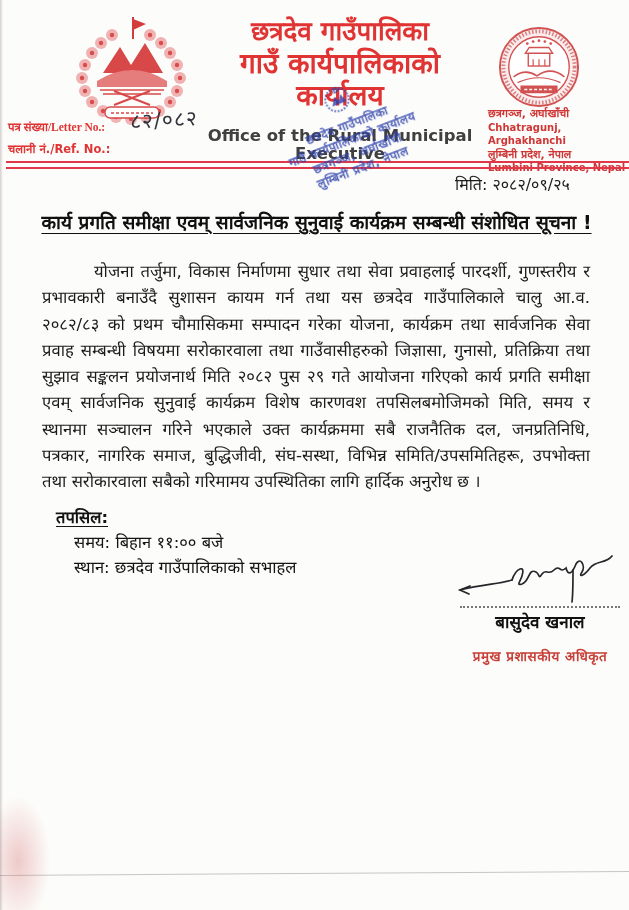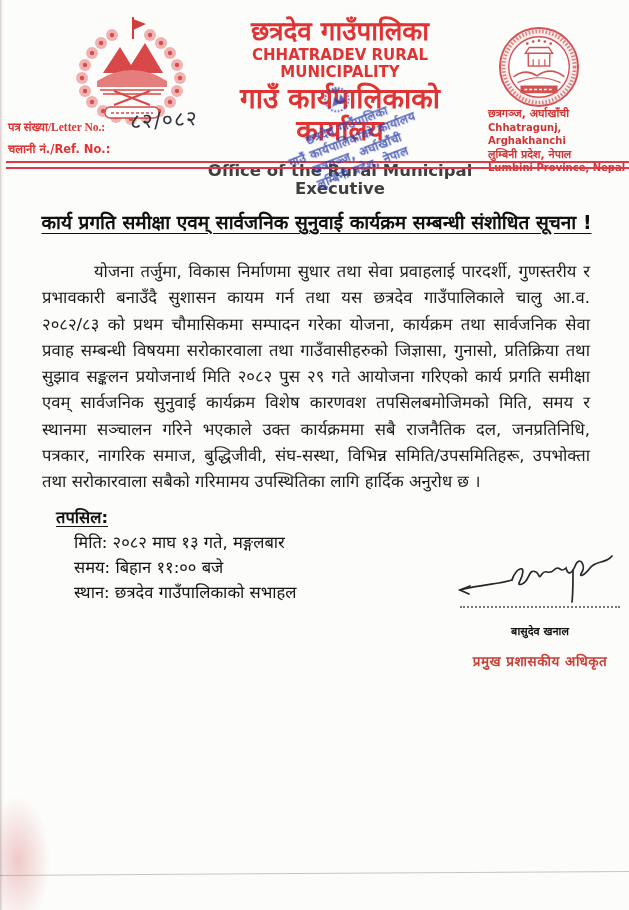--- a/index.html
+++ b/index.html
@@ -35,21 +35,21 @@
     text-decoration:underline;text-underline-offset:4px;filter:blur(.15px);}
   .body-text{position:absolute;left:42px;width:548px;top:259px;
     font-size:16.6px;line-height:26.3px;text-align:justify;text-indent:52px;color:#1a1a1a;filter:blur(.15px);}
   .details{position:absolute;left:56px;top:506px;font-size:16.5px;color:#141414;filter:blur(.15px);}
   .details-heading{font-weight:bold;text-decoration:underline;text-underline-offset:3px;line-height:24px;}
   .details-item{margin-left:18px;line-height:25px;}
   
   .sig-block{position:absolute;left:452px;top:550px;width:176px;text-align:center;}
   .sig-svg{display:block;margin:0 auto;}
   .sig-dotted{border-top:2px dotted #777;margin:0 8px;}
-  .sig-name{font-size:11px;font-weight:bold;color:#111;margin-top:15px;filter:blur(.15px);}
+  .sig-name{font-size:17px;font-weight:bold;color:#111;margin-top:2px;filter:blur(.15px);}
   .sig-title{font-size:13.5px;font-weight:bold;color:#c8403a;margin-top:14px;filter:blur(.4px);letter-spacing:.5px;}
   
   .footer-line{position:absolute;left:0;right:0;top:873px;border-top:1px solid #c6c6c4;transform:rotate(-.35deg);}
   .footer-slogan{position:absolute;left:0;right:0;top:879px;text-align:center;
     font-size:12.5px;font-weight:bold;color:#da4848;letter-spacing:.5px;filter:blur(.3px);}
   
   .smudge-bl{position:absolute;left:-14px;bottom:-16px;width:64px;height:130px;
     background:radial-gradient(closest-side,rgba(214,120,120,.38),rgba(214,120,120,0));}
   .edge-left{position:absolute;left:0;top:0;bottom:0;width:3px;
     background:linear-gradient(to right,rgba(110,85,85,.28),rgba(110,85,85,0));}
@@ -116,21 +116,20 @@
 
       <path d="M44 92 L80 78 M44 78 L80 92" stroke="#d84848" stroke-width="2" fill="none"></path>
 
       <rect x="35" y="94" width="54" height="11" rx="5" fill="#fff" stroke="#d84848" stroke-width="1.4"></rect>
       <path d="M41 100 h42" stroke="#d84848" stroke-width="1.6" stroke-dasharray="3 2" fill="none"></path>
     </svg>
   </div>
 
   <div class="header-center">
     <div class="h-np1">छत्रदेव गाउँपालिका</div>
-    <div class="h-en1">CHHATRADEV RURAL MUNICIPALITY</div>
     <div class="h-np2">गाउँ कार्यपालिकाको कार्यालय</div>
     <div class="h-en2">Office of the Rural Municipal Executive</div>
   </div>
 
   <div class="seal-right">
     <svg width="82" height="82" viewBox="0 0 84 84">
       <circle cx="42" cy="42" r="40" fill="#fbeded" stroke="#d25252" stroke-width="2"></circle>
       <circle cx="42" cy="42" r="36.5" fill="none" stroke="#d88484" stroke-width="4" stroke-dasharray="1.6 1.9"></circle>
       <circle cx="42" cy="42" r="31" fill="#fff" stroke="#d25252" stroke-width="1.4"></circle>
       <g fill="#d25252">
@@ -159,40 +158,40 @@
     <div class="addr-np">लुम्बिनी प्रदेश, नेपाल</div>
     <div class="addr-en">Lumbini Province, Nepal</div>
   </div>
 
   <div class="letter-no">पत्र संख्या/Letter No.:</div>
   <div class="letter-no-value">८२/०८२</div>
   <div class="ref-no">चलानी नं./Ref. No.:</div>
 
   <div class="red-rule"></div>
 
+  <div class="date-line">मिति: २०८२/०९/२५</div>
 
   <div class="blue-stamp">
     <svg width="34" height="30" viewBox="0 0 40 36">
       <circle cx="20" cy="16" r="14" fill="none" stroke="rgba(46,66,172,.8)" stroke-width="2.4" stroke-dasharray="2 2"></circle>
       <path d="M12 22 L18 12 L22 18 L26 11 L30 22 Z" fill="rgba(46,66,172,.8)"></path>
       <path d="M20 2 v6 M20 3 l6 2.5 -6 2.5" stroke="rgba(46,66,172,.8)" stroke-width="1.6" fill="none"></path>
     </svg>
     <div class="st-line">छत्रदेव गाउँपालिका</div>
     <div class="st-line">गाउँ कार्यपालिकाको कार्यालय</div>
     <div class="st-line">छत्रगञ्ज, अर्घाखाँची</div>
     <div class="st-line">लुम्बिनी प्रदेश, नेपाल</div>
   </div>
 
   <div class="subject">कार्य प्रगति समीक्षा एवम् सार्वजनिक सुनुवाई कार्यक्रम सम्बन्धी संशोधित सूचना !</div>
 
   <div class="body-text">योजना तर्जुमा, विकास निर्माणमा सुधार तथा सेवा प्रवाहलाई पारदर्शी, गुणस्तरीय र प्रभावकारी बनाउँदै सुशासन कायम गर्न तथा यस छत्रदेव गाउँपालिकाले चालु आ.व. २०८२/८३ को प्रथम चौमासिकमा सम्पादन गरेका योजना, कार्यक्रम तथा सार्वजनिक सेवा प्रवाह सम्बन्धी विषयमा सरोकारवाला तथा गाउँवासीहरुको जिज्ञासा, गुनासो, प्रतिक्रिया तथा सुझाव सङ्कलन प्रयोजनार्थ मिति २०८२ पुस २९ गते आयोजना गरिएको कार्य प्रगति समीक्षा एवम् सार्वजनिक सुनुवाई कार्यक्रम विशेष कारणवश तपसिलबमोजिमको मिति, समय र स्थानमा सञ्चालन गरिने भएकाले उक्त कार्यक्रममा सबै राजनैतिक दल, जनप्रतिनिधि, पत्रकार, नागरिक समाज, बुद्धिजीवी, संघ-सस्था, विभिन्न समिति/उपसमितिहरू, उपभोक्ता तथा सरोकारवाला सबैको गरिमामय उपस्थितिका लागि हार्दिक अनुरोध छ ।</div>
 
   <div class="details">
     <div class="details-heading">तपसिल:</div>
-    <div class="details-item">मिति: २०८२ माघ १३ गते, मङ्गलबार</div>
     <div class="details-item">समय: बिहान ११:०० बजे</div>
     <div class="details-item">स्थान: छत्रदेव गाउँपालिकाको सभाहल</div>
   </div>
 
   <div class="sig-block">
     <svg class="sig-svg" width="172" height="56" viewBox="0 0 172 56">
       <g stroke="#26262b" stroke-width="1.7" fill="none" stroke-linecap="round">
         <path d="M16 36 L6 40 L15 44"></path>
         <path d="M6 40 C 30 34 46 34 58 30"></path>
         <path d="M58 30 C 62 18 72 14 68 26 C 66 32 62 36 68 34 C 76 31 74 18 82 22 C 86 24 84 30 88 24 C 92 18 94 26 100 20 C 106 14 106 24 112 18 C 114 26 118 24 122 14 C 126 6 132 16 128 22 C 124 28 130 26 136 18 C 142 10 152 14 158 6"></path>

